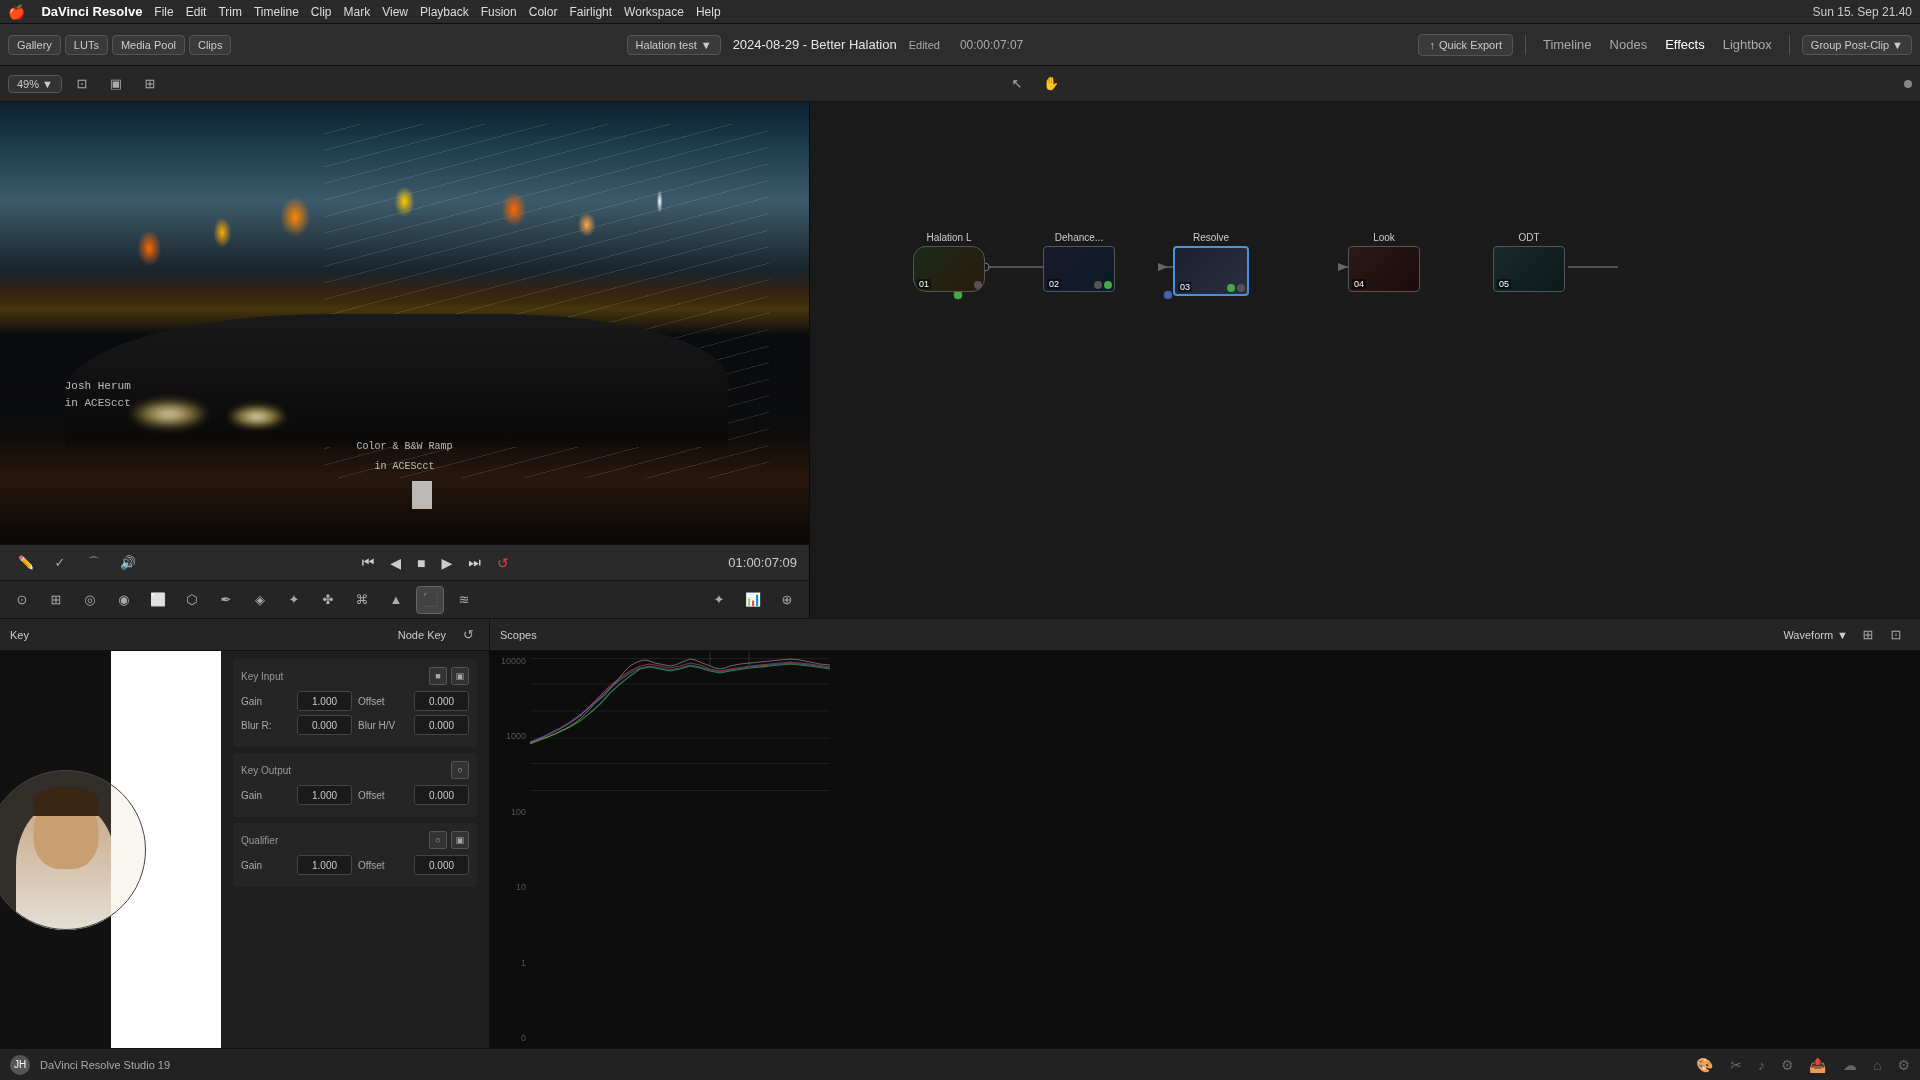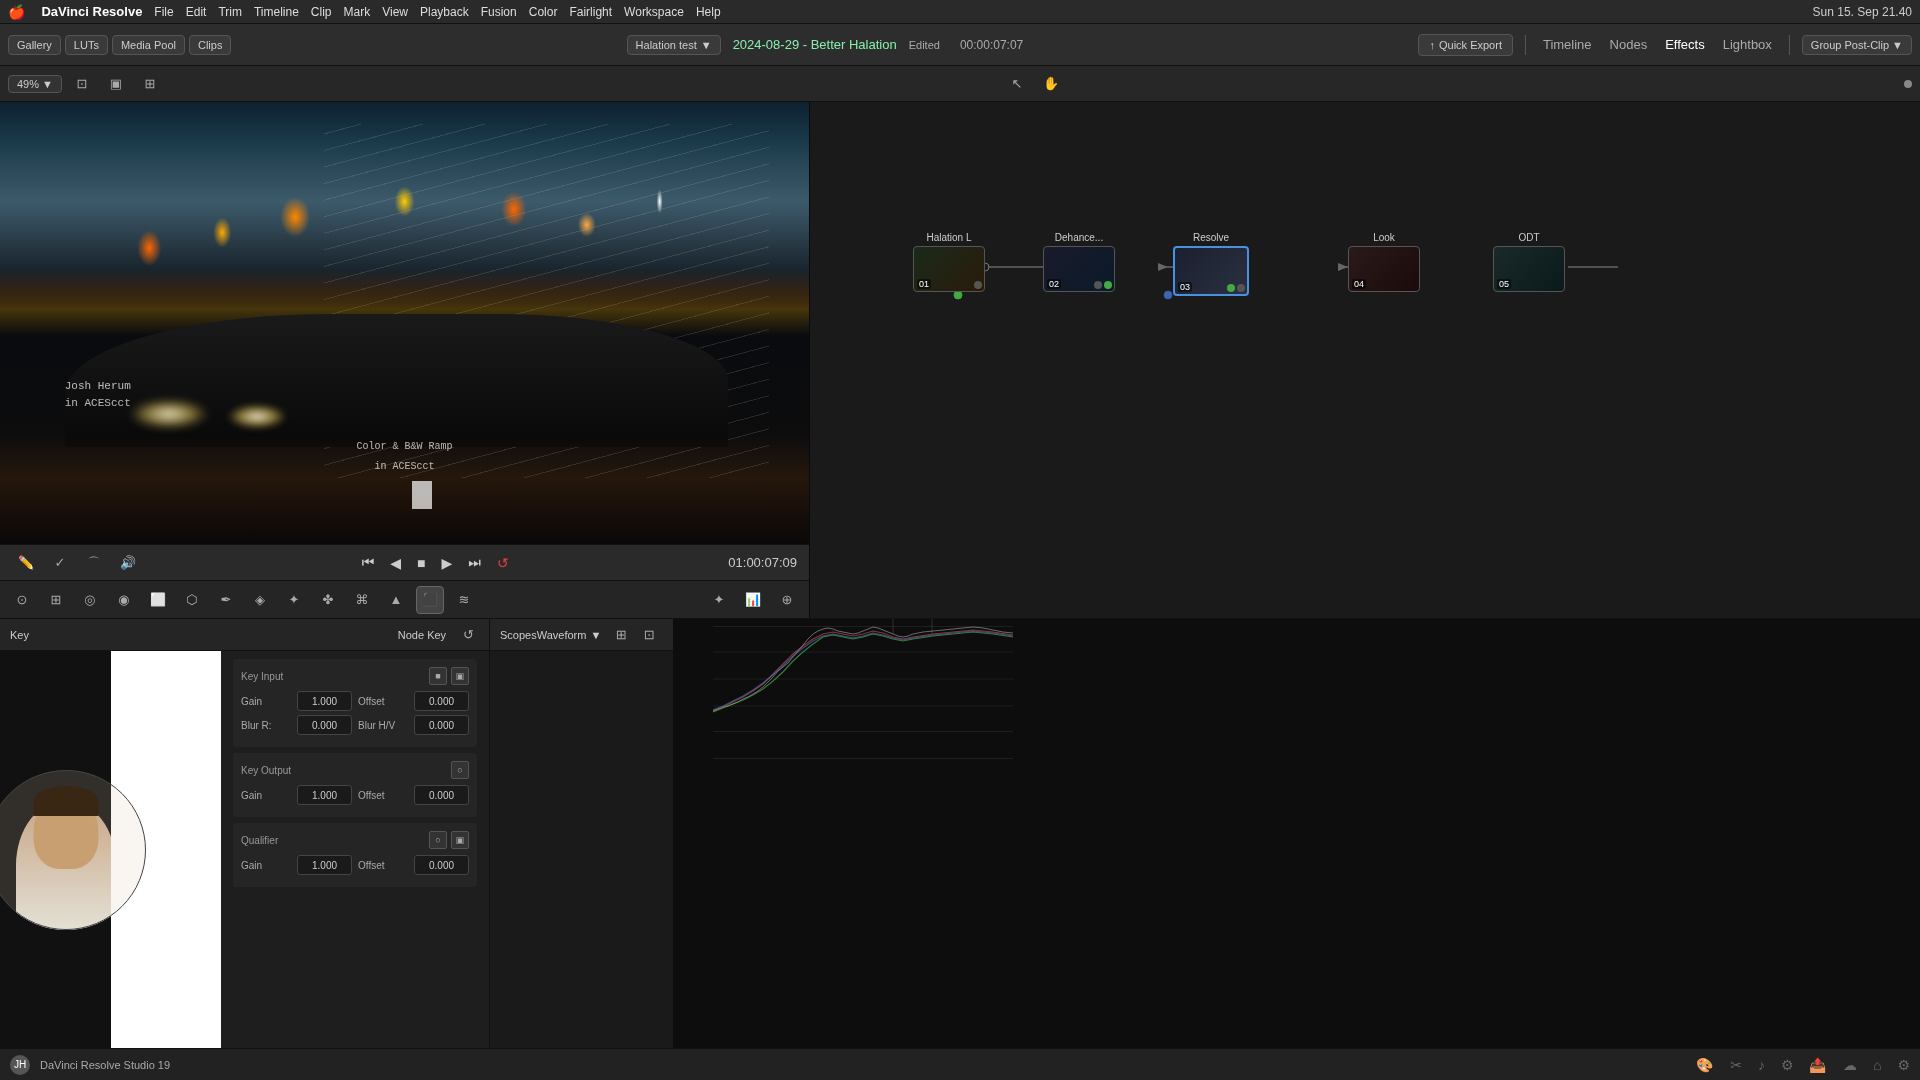--- a/index.html
+++ b/index.html
@@ -62,21 +62,21 @@
     }
     .toolbar-center {
       flex: 1;
       display: flex;
       align-items: center;
       justify-content: center;
       gap: 12px;
     }
     .project-title {
       font-size: 13px;
-      color: #86efac;
+      color: #e5e5e5;
       font-weight: 500;
     }
     .edited-badge {
       font-size: 11px;
       color: #aaa;
     }
     .toolbar-right {
       display: flex;
       align-items: center;
       gap: 8px;
@@ -453,21 +453,21 @@
       font-size: 9px;
       cursor: pointer;
       display: flex; align-items: center; justify-content: center;
     }
 
     
     .scopes-panel {
       flex: 1;
       background: #1a1a1a;
       display: flex;
-      flex-direction: row;
+      flex-direction: column;
     }
     .scopes-header {
       height: 32px;
       background: #252525;
       display: flex;
       align-items: center;
       padding: 0 10px;
       border-bottom: 1px solid #111;
     }
     .scopes-label {
@@ -780,21 +780,21 @@
           <circle cx="355" cy="165" r="4" fill="none" stroke="#777" stroke-width="1"></circle>
           <circle cx="535" cy="165" r="4" fill="none" stroke="#777" stroke-width="1"></circle>
 
           <circle cx="100" cy="193" r="4" fill="#44aa44" stroke="#33aa33" stroke-width="1"></circle>
 
           <circle cx="310" cy="193" r="4" fill="#4466aa" stroke="#3355aa" stroke-width="1"></circle>
         </svg>
 
         <div class="node" style="position:absolute;top:130px;left:55px;">
           <div class="node-label">Halation L</div>
-          <div class="node-box" style="width:72px;height:46px;background:linear-gradient(135deg,#1a2a1a,#2a1a0a);">
+          <div class="node-box" style="width:72px;height:46px;background:linear-gradient(135deg,#1a2a1a,#2a1a0a);border-radius:13px;">
             <div class="node-number">01</div>
             <div class="node-icons">
               <div class="node-dot"></div>
             </div>
           </div>
         </div>
 
         <div class="node" style="position:absolute;top:130px;left:185px;">
           <div class="node-label">Dehance...</div>
           <div class="node-box" style="width:72px;height:46px;background:linear-gradient(135deg,#1a1a2a,#0a1a2a);">
@@ -927,20 +927,28 @@
         <span class="scopes-label">Scopes</span>
         <div class="scopes-type">
           <span>Waveform</span>
           <span>▼</span>
         </div>
         <button class="tool-btn" style="margin-left:6px;">⊞</button>
         <button class="tool-btn">⊡</button>
       </div>
       <div class="waveform-area">
 
+        <div class="waveform-labels">
+          <span class="waveform-label">10000</span>
+          <span class="waveform-label">1000</span>
+          <span class="waveform-label">100</span>
+          <span class="waveform-label">10</span>
+          <span class="waveform-label">1</span>
+          <span class="waveform-label">0</span>
+        </div>
 
         <svg class="waveform-svg" xmlns="http://www.w3.org/2000/svg">
 
           <line x1="0" y1="5%" x2="100%" y2="5%" stroke="#333" stroke-width="0.5"></line>
           <line x1="0" y1="22%" x2="100%" y2="22%" stroke="#333" stroke-width="0.5"></line>
           <line x1="0" y1="40%" x2="100%" y2="40%" stroke="#333" stroke-width="0.5"></line>
           <line x1="0" y1="58%" x2="100%" y2="58%" stroke="#333" stroke-width="0.5"></line>
           <line x1="0" y1="75%" x2="100%" y2="75%" stroke="#333" stroke-width="0.5"></line>
           <line x1="0" y1="93%" x2="100%" y2="93%" stroke="#333" stroke-width="0.5"></line>
 

